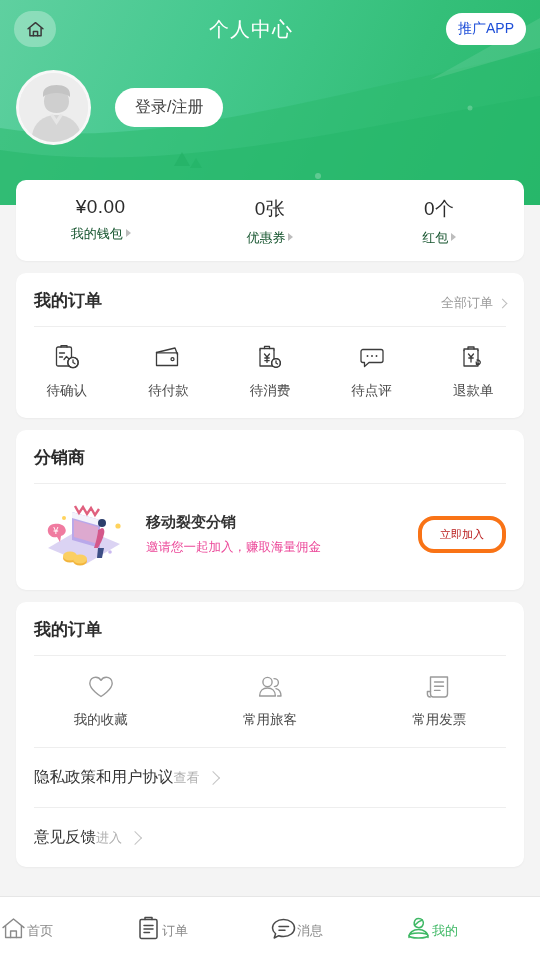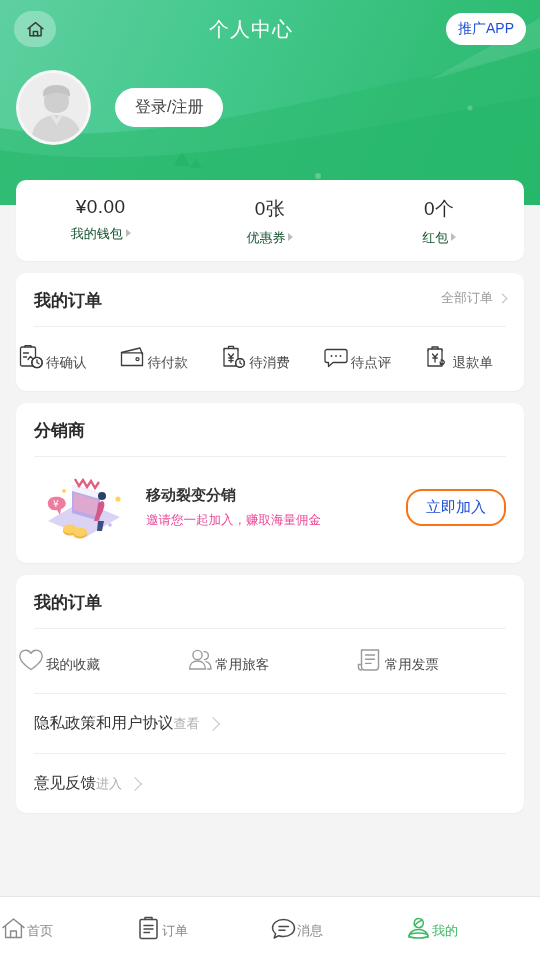--- a/index.html
+++ b/index.html
@@ -72,47 +72,47 @@
   .wstat-val { font-size:19px; color:#2b2b2b; letter-spacing:.5px; }
   .wstat-lab { font-size:13px; color:#14532d; margin-top:7px; }
   .wstat-lab .tri {
     display:inline-block; margin-left:3px;
     border-top:4px solid transparent; border-bottom:4px solid transparent;
     border-left:5px solid #bdbdbd; vertical-align:1px;
   }
 
   
   .sec-head {
-    display:flex; align-items:flex-start; justify-content:space-between;
+    display:flex; align-items:flex-end; justify-content:space-between;
     padding:16px 18px 14px 18px;
   }
   .sec-title { font-size:17px; font-weight:bold; color:#2b2b2b; }
   .sec-more { font-size:13px; color:#9a9a9a; display:flex; align-items:center; }
   .chev {
     display:inline-block; width:7px; height:7px; margin-left:6px;
     border-top:1.6px solid #bdbdbd; border-right:1.6px solid #bdbdbd;
     transform:rotate(45deg);
   }
   .divider { height:1px; background:#eeeeee; margin:0 18px; }
 
   
   .igrid { display:flex; padding:16px 0 18px 0; }
-  .icell { flex:1 1 0; display:flex; align-items:center; }
+  .icell { flex:1 1 0; display:flex; flex-direction:column; align-items:center; }
   .icell svg { display:block; }
   .icell-lab { font-size:13.5px; color:#4a4a4a; margin-top:9px; }
 
   
   .dist-row { display:flex; align-items:center; padding:14px 18px 20px 18px; }
   .dist-ill { width:100px; height:72px; flex:0 0 auto; }
   .dist-txt { flex:1 1 auto; margin-left:12px; }
   .dist-title { font-size:15px; font-weight:bold; color:#333333; }
   .dist-sub { font-size:12.5px; color:#ec4899; margin-top:7px; }
   .join-btn {
-    flex:0 0 auto; font-size:15px; color:#1d4ed8;
-    border:2px solid #f97316; border-radius:16px;
+    flex:0 0 auto; font-size:11px; color:#b91c1c;
+    border:4px solid #f97316; border-radius:16px;
     padding:7px 18px; white-space:nowrap; background:#fff;
   }
 
   
   .lrow {
     display:flex; align-items:center; justify-content:flex-start;
     padding:19px 18px; 
   }
   .lrow-lab { font-size:15.5px; color:#333333; }
   .lrow-right { display:flex; align-items:center; font-size:13px; color:#b0b0b0; }

